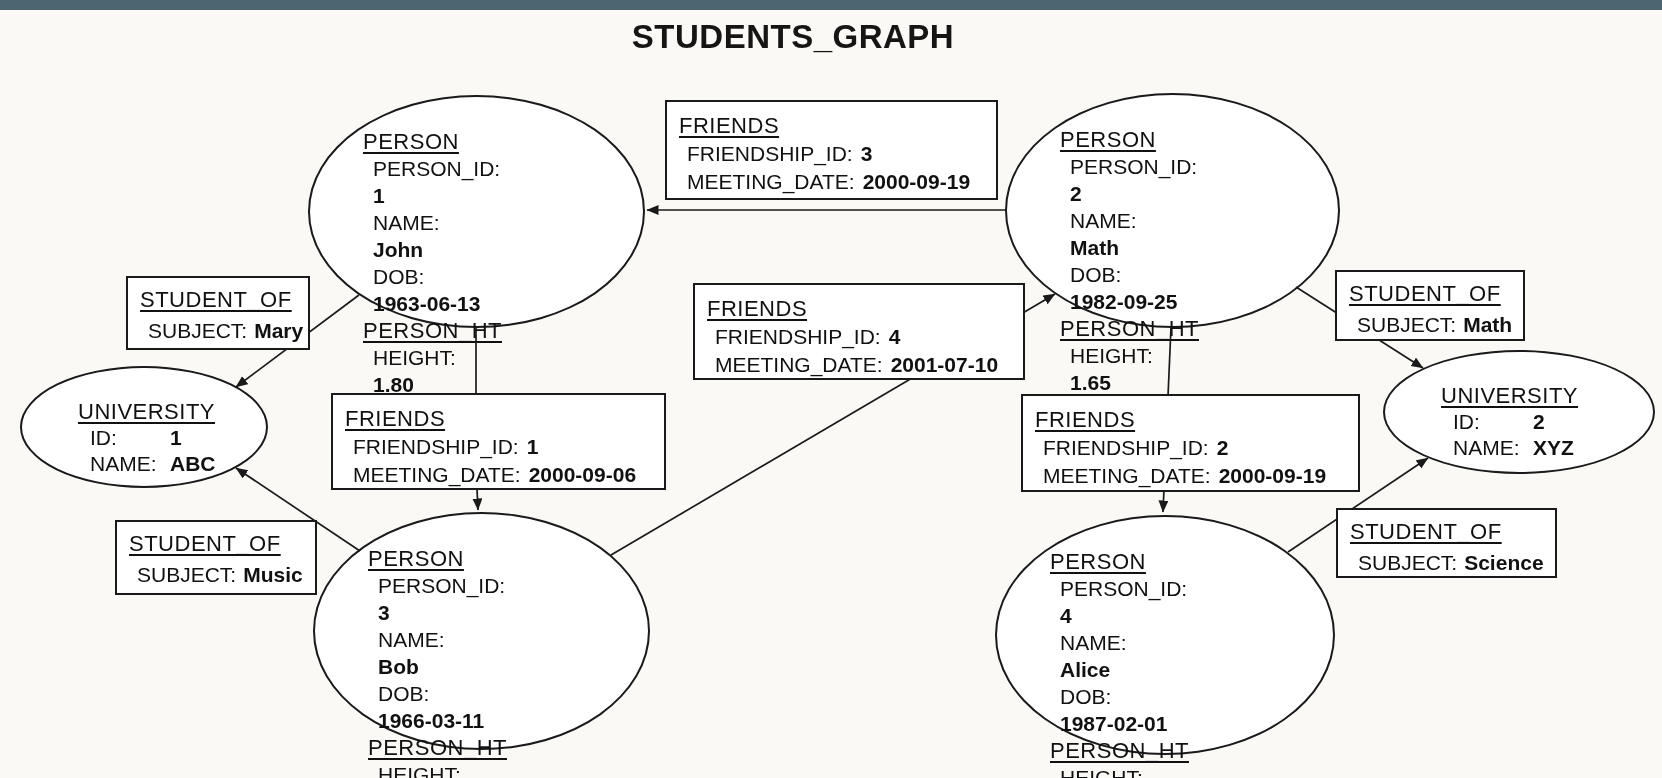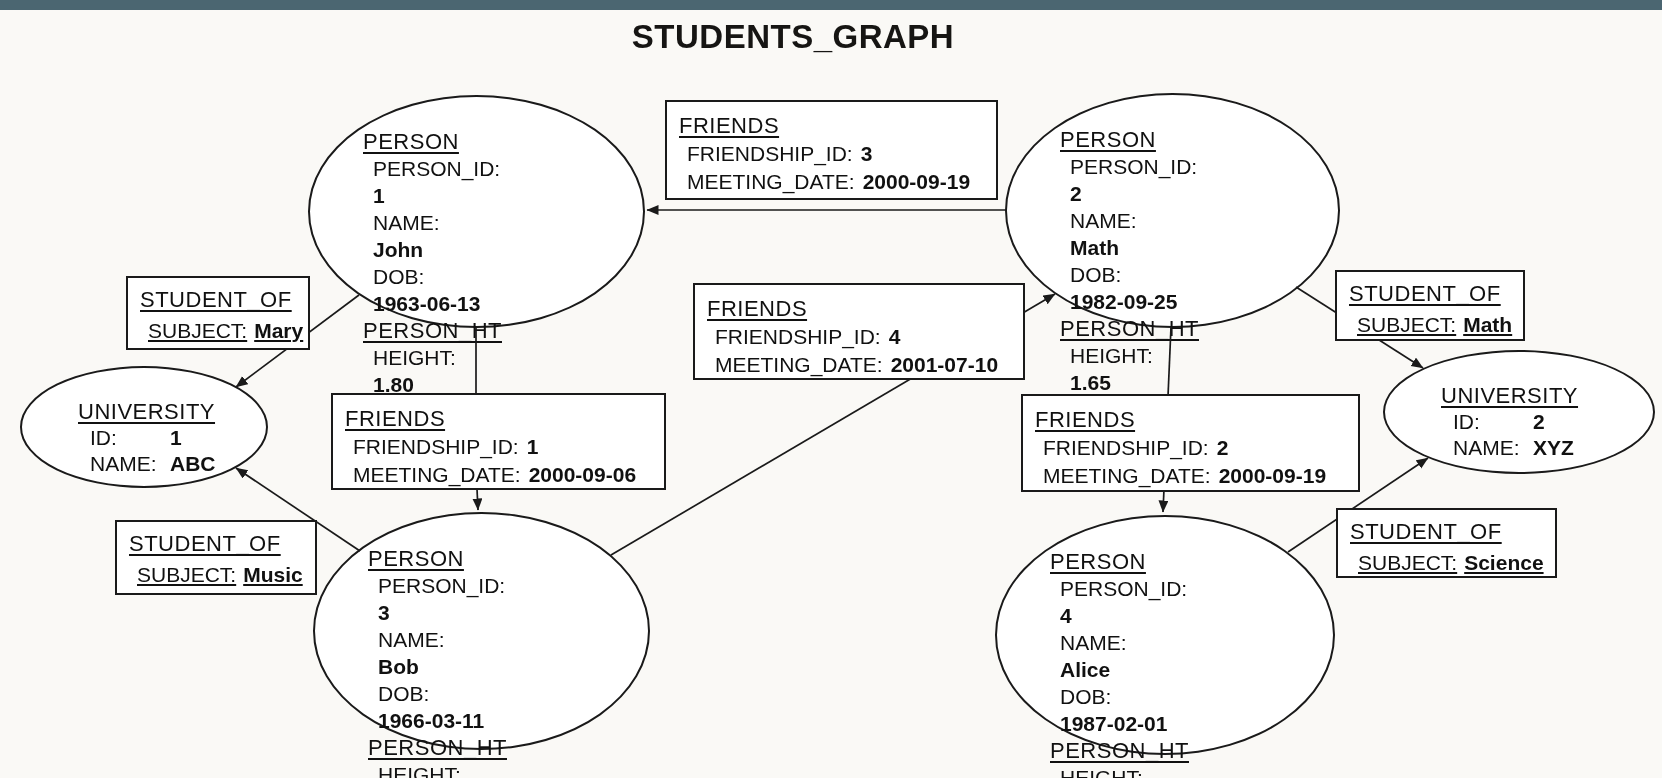--- a/index.html
+++ b/index.html
@@ -37,21 +37,21 @@
   .univ .row { margin-left:12px; line-height:26px; }
   .univ .ul { width:80px; flex:none; }
   
   .fbox { padding:10px 0 4px 12px;margin-left:8px; }
   .fbox .nt { line-height:28px; }
   .fbox .row { margin-left:8px; line-height:28px; }
   .fbox .fl { margin-right:8px; }
   
   .sbox { padding:6px 0 0 12px; }
   .sbox .nt { line-height:31px;text-align:right; }
-  .sbox .row { margin-left:8px; line-height:31px;text-decoration:underline; }
+  .sbox .row { margin-left:8px; line-height:31px; }
   .sbox .sl { margin-right:7px; }
 </style>
 </head>
 <body>
 
 <div class="canvas">
   <div class="topbar"></div>
   <div class="gtitle">STUDENTS_GRAPH</div>
 
   <div class="node ellipse person" style="left:308px;top:95px;width:337px;height:233px;">

